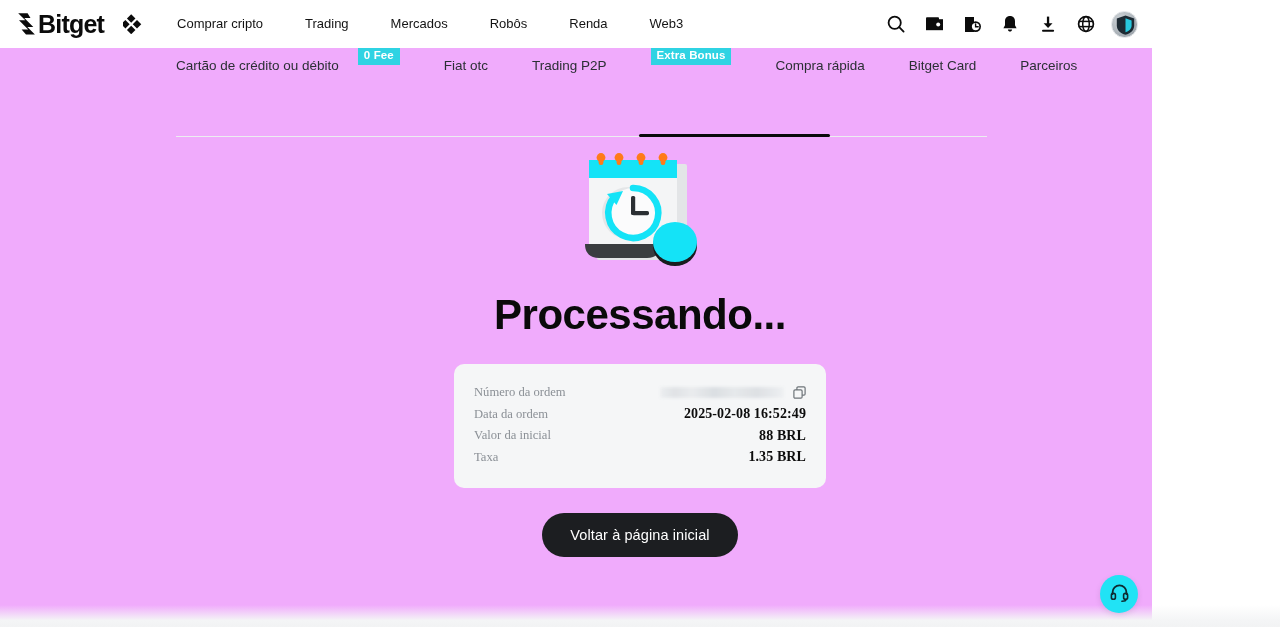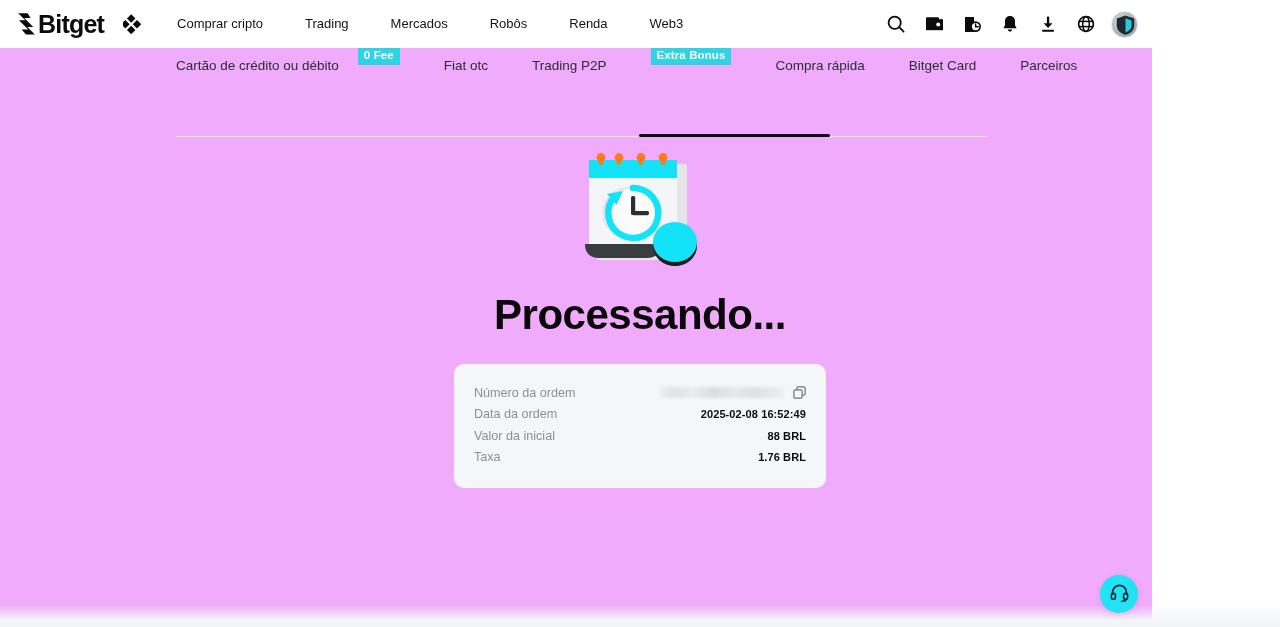--- a/index.html
+++ b/index.html
@@ -161,35 +161,36 @@
     letter-spacing: -0.5px;
     color: #0a0a0a;
     line-height: 1.1;
   }
   .card {
     margin-top: 26px;
     width: 372px;
     background: #f5f6f7;
     border-radius: 10px;
     padding: 18px 20px 20px 20px;
+    font-family: Liberation Serif, serif;
   }
   .row {
     display: flex;
     align-items: center;
     justify-content: space-between;
     height: 21.5px;
   }
   .row + .row { margin-top: 0px; }
   .row-label {
     font-size: 12.6px;
     color: #8b9096;
     font-weight: 400;
   }
   .row-value {
-    font-size: 11px;
+    font-size: 14px;
     color: #0d0d0d;
     font-weight: 700;
     letter-spacing: 0.1px;
   }
   .redacted-wrap { display:flex; align-items:center; gap: 8px; }
   .redacted {
     width: 124px;
     height: 11px;
     border-radius: 2px;
     background: linear-gradient(90deg,#eceef0 0%,#dfe2e5 12%,#eaecee 26%,#d9dde1 44%,#e6e9eb 60%,#dcdfe3 78%,#eef0f2 100%);
@@ -430,25 +431,26 @@
         <span class="row-value">2025-02-08 16:52:49</span>
       </div>
 
       <div class="row">
         <span class="row-label">Valor da inicial</span>
         <span class="row-value">88 BRL</span>
       </div>
 
       <div class="row">
         <span class="row-label">Taxa</span>
-        <span class="row-value">1.76 BRL</span>
+        <span class="row-value">1.35 BRL</span>
       </div>
 
     </div>
 
+    <button class="primary-btn">Voltar à página inicial</button>
 
   </div>
 
   <div class="footer-band"></div>
 
   <div class="fab">
     <span>
       <svg width="21" height="21" viewBox="0 0 21 21" fill="none">
         <path d="M3.6 12.2 V10.2 C3.6 6.4 6.7 3.4 10.5 3.4 C14.3 3.4 17.4 6.4 17.4 10.2 V12.2" stroke="#0e2b30" stroke-width="1.8" fill="none" stroke-linecap="round"></path>
         <rect x="2.4" y="11.3" width="4.0" height="6.0" rx="1.9" stroke="#0e2b30" stroke-width="1.6" fill="none"></rect>

